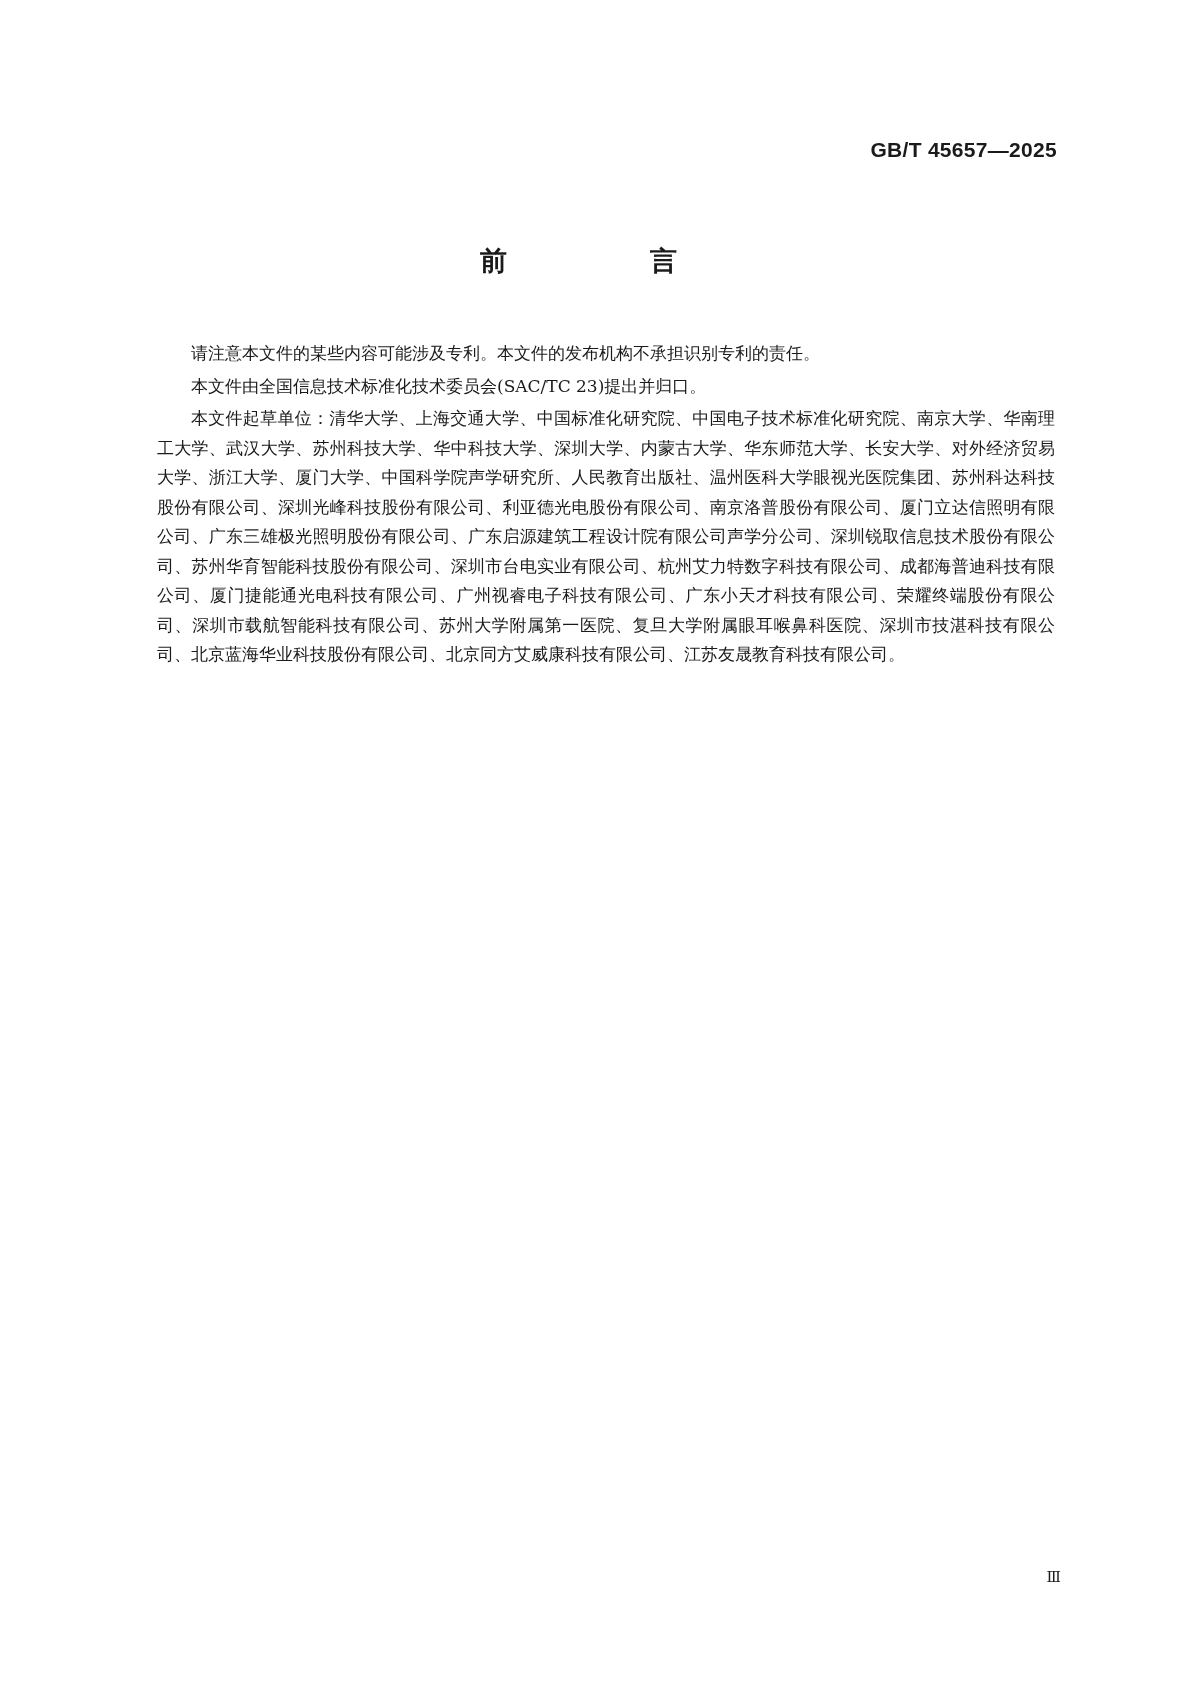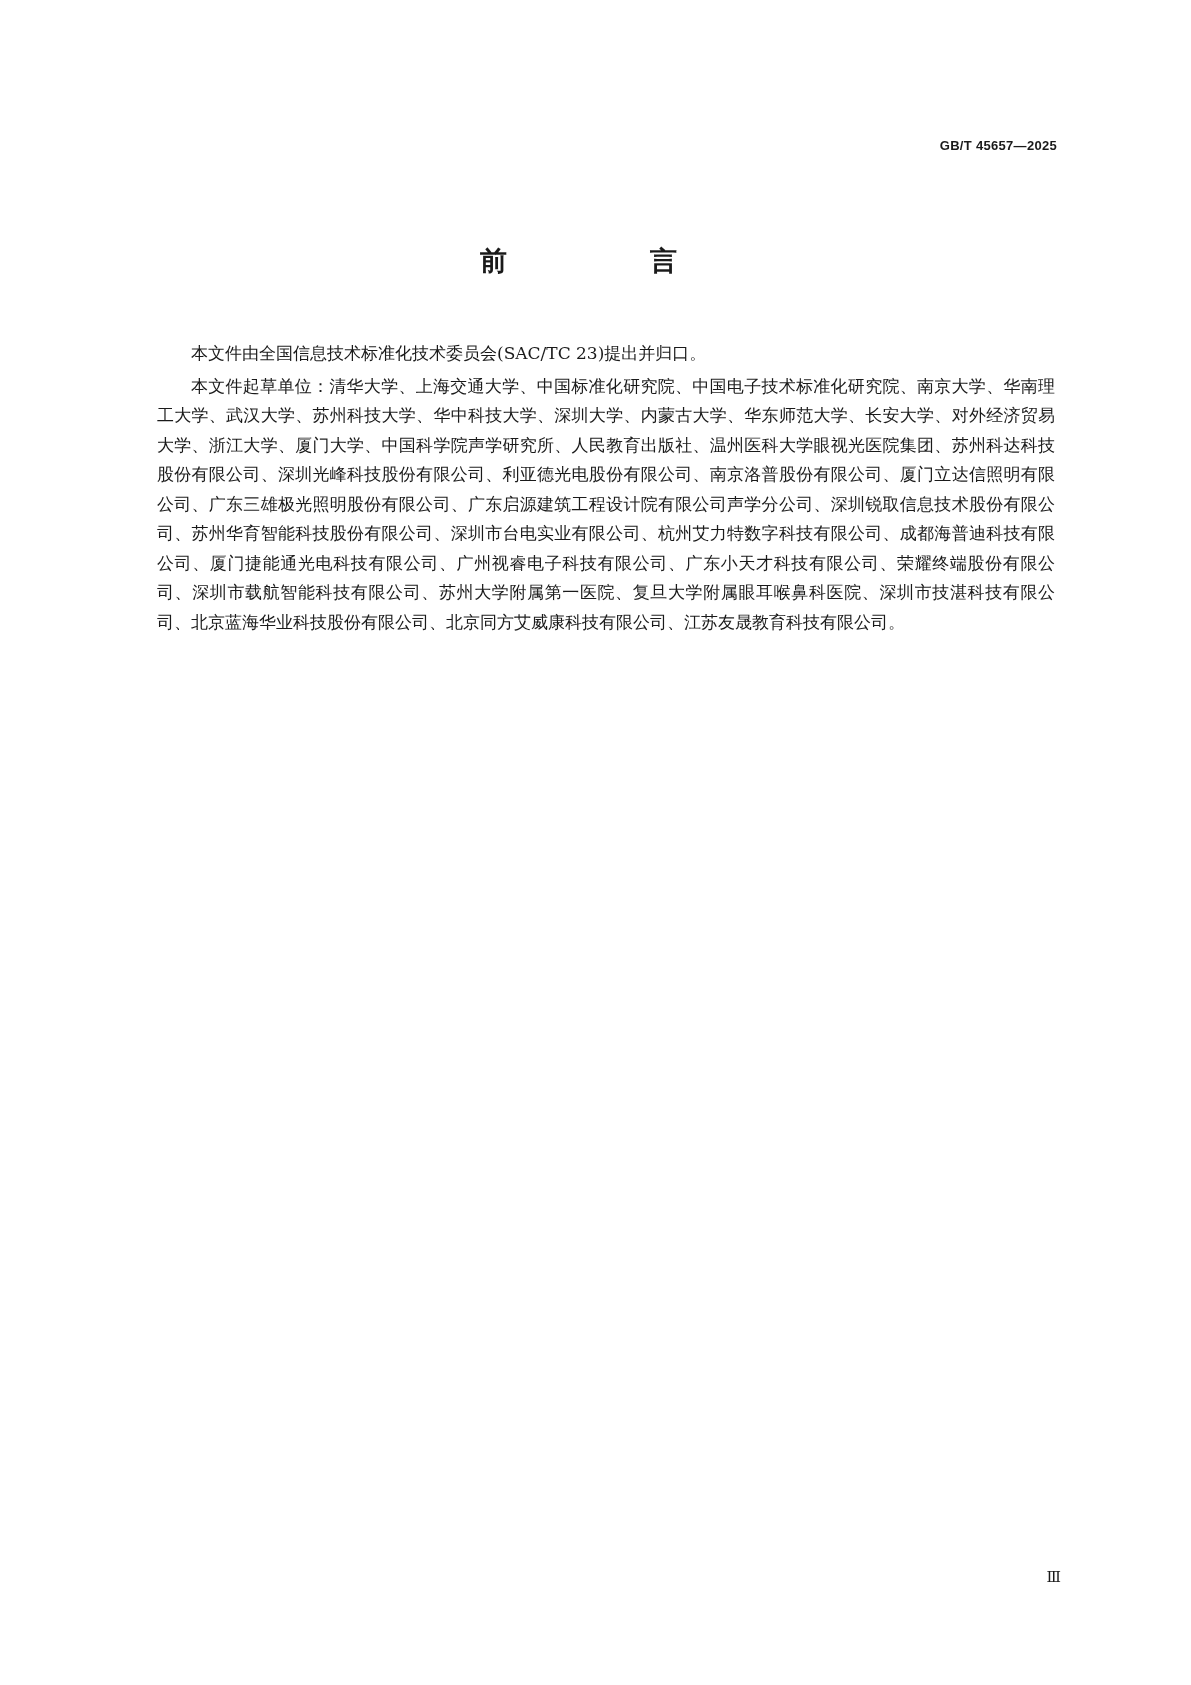--- a/index.html
+++ b/index.html
@@ -1,30 +1,31 @@
 <!DOCTYPE html>
 <html><head>
   <meta charset="utf-8">
   <style>
     html, body { margin: 0; padding: 0; background: #ffffff; }
     body { width: 1191px; height: 1685px; position: relative; overflow: hidden;
            font-family: "DejaVu Serif", "Liberation Serif", serif; color: #1a1a1a; }
     .std-code { position: absolute; top: 138px; right: 134px; font-family: "Liberation Sans", "DejaVu Sans", sans-serif;
-                font-weight: bold; font-size: 13px; letter-spacing: 0.3px; }
+                font-weight: bold; font-size: 21px; letter-spacing: 0.3px; }
     .title { position: absolute; top: 243px; left: 0; width: 1191px; text-align: center;
              font-family: "DejaVu Sans", sans-serif; font-weight: bold; font-size: 27px; letter-spacing: 58px; padding-left: 24px; box-sizing: border-box; }
     .body { position: absolute; top: 339px; left: 157px; width: 898px; font-size: 17px; line-height: 29.5px; }
     .para { margin: 0 0 3px 0; text-indent: 34px; text-align: justify; text-align-last: left; }
     .page-num { position: absolute; top: 1568px; right: 130px; font-size: 15px; }
   </style>
 </head>
 <body>
 
 <div class="std-code">GB/T 45657—2025</div>
 
 <div class="title">前　言</div>
 
 <div class="body">
+  <p class="para">请注意本文件的某些内容可能涉及专利。本文件的发布机构不承担识别专利的责任。</p>
   <p class="para">本文件由全国信息技术标准化技术委员会(SAC/TC 23)提出并归口。</p>
   <p class="para">本文件起草单位：清华大学、上海交通大学、中国标准化研究院、中国电子技术标准化研究院、南京大学、华南理工大学、武汉大学、苏州科技大学、华中科技大学、深圳大学、内蒙古大学、华东师范大学、长安大学、对外经济贸易大学、浙江大学、厦门大学、中国科学院声学研究所、人民教育出版社、温州医科大学眼视光医院集团、苏州科达科技股份有限公司、深圳光峰科技股份有限公司、利亚德光电股份有限公司、南京洛普股份有限公司、厦门立达信照明有限公司、广东三雄极光照明股份有限公司、广东启源建筑工程设计院有限公司声学分公司、深圳锐取信息技术股份有限公司、苏州华育智能科技股份有限公司、深圳市台电实业有限公司、杭州艾力特数字科技有限公司、成都海普迪科技有限公司、厦门捷能通光电科技有限公司、广州视睿电子科技有限公司、广东小天才科技有限公司、荣耀终端股份有限公司、深圳市载航智能科技有限公司、苏州大学附属第一医院、复旦大学附属眼耳喉鼻科医院、深圳市技湛科技有限公司、北京蓝海华业科技股份有限公司、北京同方艾威康科技有限公司、江苏友晟教育科技有限公司。</p>
 </div>
 
 <div class="page-num">Ⅲ</div>
 
 </body></html>

